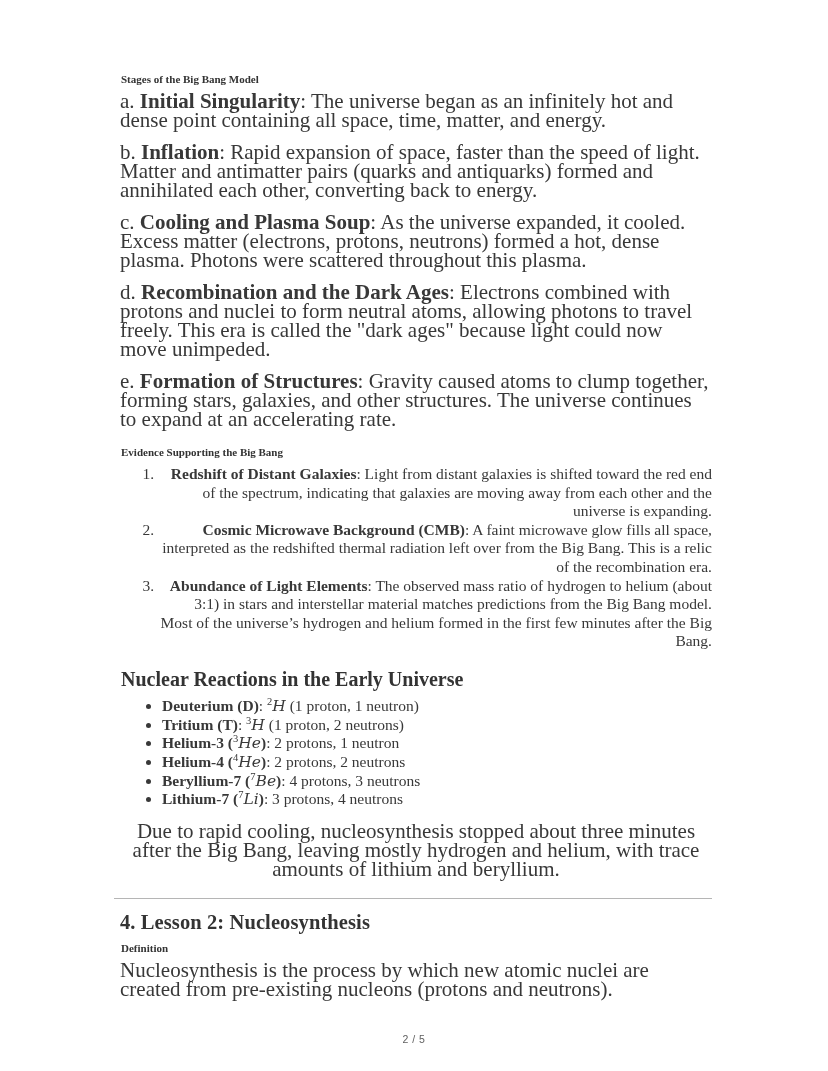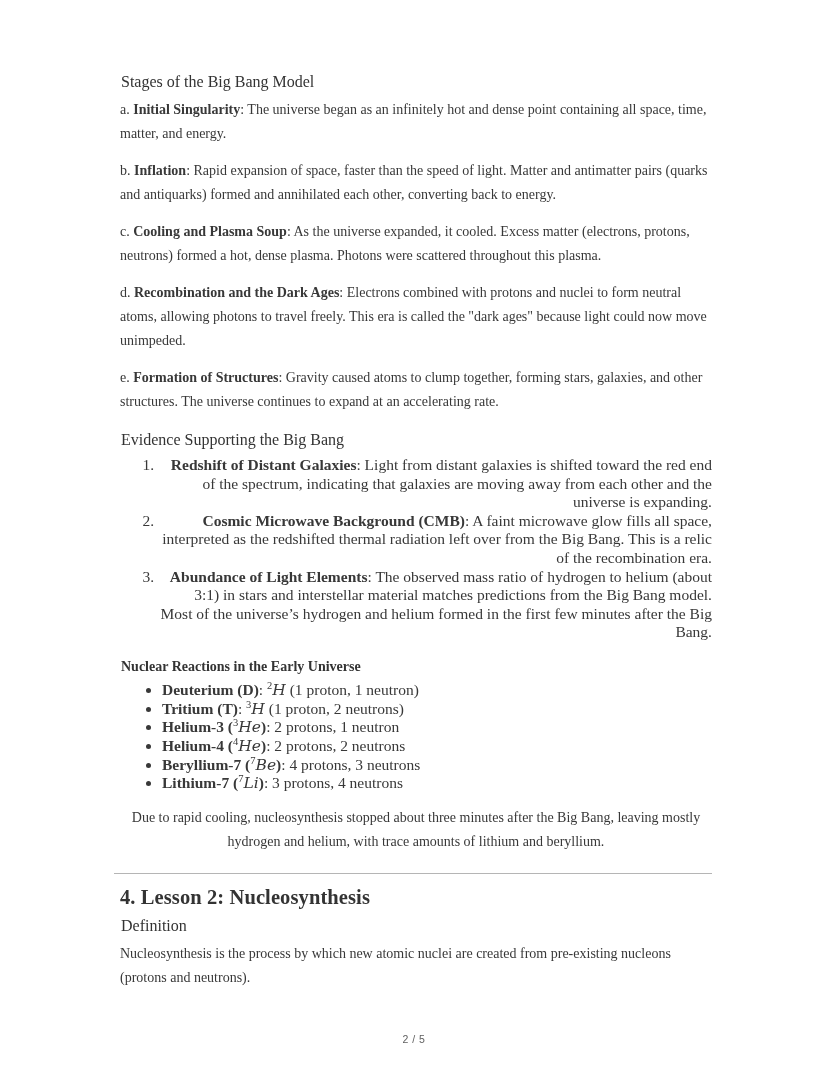--- a/index.html
+++ b/index.html
@@ -20,34 +20,34 @@
     width: 592px;
   }
   h2.lesson-heading {
     font-size: 20.5px;
     font-weight: bold;
     color: #333333;
     margin: 0 0 8px 0;
     letter-spacing: 0.1px;
   }
   h3.sec-heading {
-    font-size: 16px;
-    font-weight: normal;
+    font-size: 11px;
+    font-weight: bold;
     color: #333333;
     margin: 0 0 7px 1px;
   }
   h4.sub-heading {
-    font-size: 14px;
+    font-size: 20px;
     font-weight: bold;
     color: #333333;
     margin: 0 0 6px 1px;
   }
   p.body-para {
-    font-size: 14px;
-    line-height: 24px;
+    font-size: 21px;
+    line-height: 19px;
     margin: 0 0 13px 0;
   }
   p.closing { margin-bottom: 0; text-align: center; }
   ol.evidence-list {
     margin: 0 0 17px 0;
     padding-left: 38px;
     font-size: 15.5px;
     line-height: 18.6px;
     text-align: right;
   }

